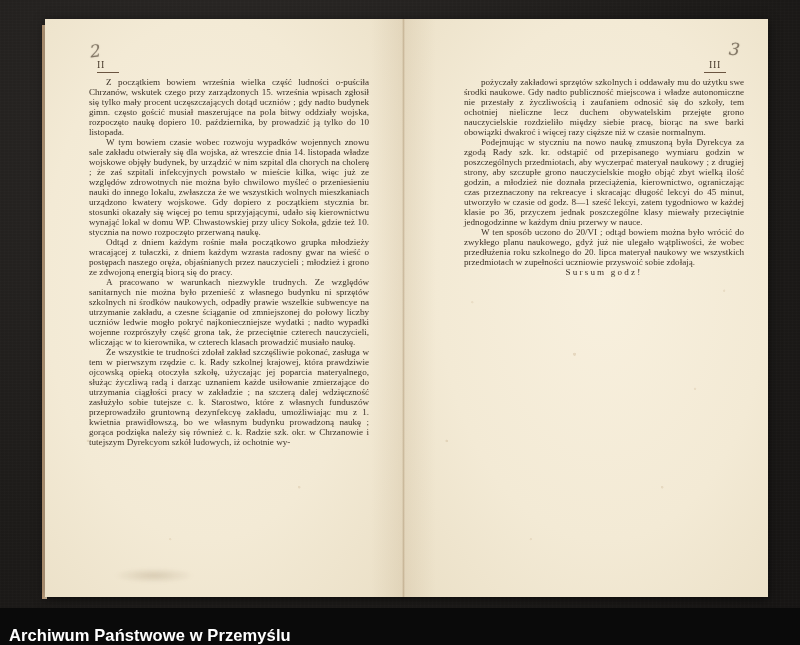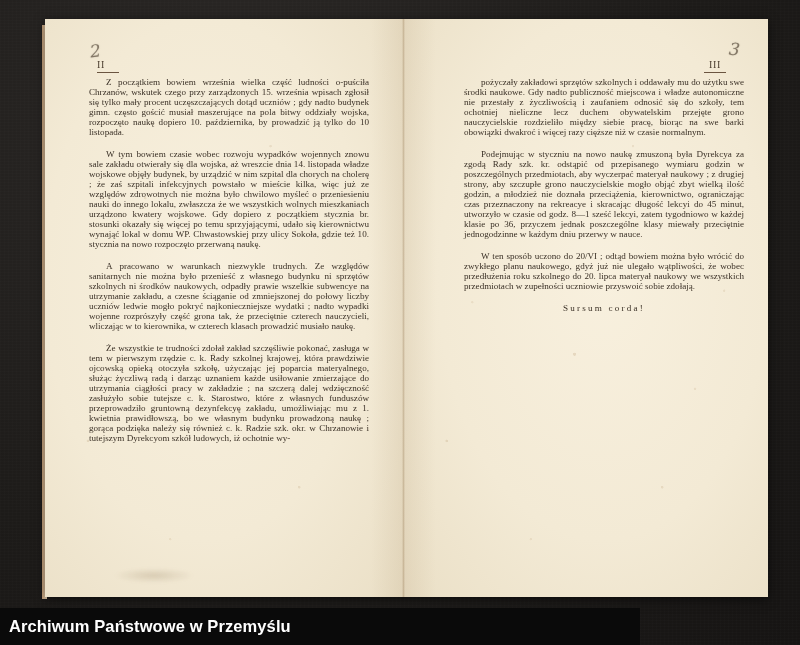--- a/index.html
+++ b/index.html
@@ -154,21 +154,21 @@
     margin-top: 1.5px;
     height: 0;
     border-top: 1px solid #6b5540;
     width: 22px;
   }
   .folio-left  { left: 52px; }
   .folio-right { right: 42px; text-align: center; }
   .folio-right .folio-line { margin-left: auto; }
 
   .para { margin: 0; text-indent: 17px; }
-  .para + .para { margin-top: 12px; }
+  .para + .para { margin-top: 0; }
 
   .centered {
     text-align: center;
     text-indent: 0;
     letter-spacing: 2.2px;
     margin-top: 2px;
   }
 
   
   .pencil {
@@ -180,24 +180,24 @@
     transform: rotate(-7deg);
     text-shadow: 0 0 1.2px rgba(90,78,62,.35);
   }
   .pencil-2 { left: 45px;  top: 22px; }
   .pencil-3 { right: 28px; top: 20px; transform: rotate(6deg); }
 
   
   .watermark {
     position: absolute;
     left: 0; bottom: 0;
-    width: 640px; height: 37px;
+    width: 800px; height: 37px;
     background: #0a0a0a;
     display: flex;
-    align-items: center;
+    align-items: flex-end;
   }
   .watermark-text {
     margin-left: 9px;
     color: #ffffff;
     font-family: "Liberation Sans", sans-serif;
     font-size: 16.5px;
     font-weight: bold;
     letter-spacing: .1px;
   }
 </style>
@@ -224,41 +224,42 @@
         <div class="pencil pencil-2">2</div>
 
         <div class="folio folio-left">
           <span>II</span>
           <span class="folio-line"></span>
         </div>
 
         <div class="col col-left">
           <p class="para">Z początkiem bowiem września wielka część ludności o-puściła Chrzanów, wskutek czego przy zarządzonych 15. września wpisach zgłosił się tylko mały procent uczęszczających dotąd uczniów ; gdy nadto budynek gimn. często gościć musiał maszerujące na pola bitwy oddziały wojska, rozpoczęto naukę dopiero 10. października, by prowadzić ją tylko do 10 listopada.</p>
           <p class="para">W tym bowiem czasie wobec rozwoju wypadków wojennych znowu sale zakładu otwierały się dla wojska, aż wreszcie dnia 14. listopada władze wojskowe objęły budynek, by urządzić w nim szpital dla chorych na cholerę ; że zaś szpitali infekcyjnych powstało w mieście kilka, więc już ze względów zdrowotnych nie można było chwilowo myśleć o przeniesieniu nauki do innego lokalu, zwłaszcza że we wszystkich wolnych mieszkaniach urządzono kwatery wojskowe. Gdy dopiero z początkiem stycznia br. stosunki okazały się więcej po temu sprzyjającymi, udało się kierownictwu wynająć lokal w domu WP. Chwastowskiej przy ulicy Sokoła, gdzie też 10. stycznia na nowo rozpoczęto przerwaną naukę.</p>
+          <p class="para">Odtąd z dniem każdym rośnie mała początkowo grupka młodzieży wracającej z tułaczki, z dniem każdym wzrasta radosny gwar na wieść o postępach naszego oręża, objaśnianych przez nauczycieli ; młodzież i grono ze zdwojoną energią biorą się do pracy.</p>
           <p class="para">A pracowano w warunkach niezwykle trudnych. Ze względów sanitarnych nie można było przenieść z własnego budynku ni sprzętów szkolnych ni środków naukowych, odpadły prawie wszelkie subwencye na utrzymanie zakładu, a czesne ściąganie od zmniejszonej do połowy liczby uczniów ledwie mogło pokryć najkonieczniejsze wydatki ; nadto wypadki wojenne rozprószyły część grona tak, że przeciętnie czterech nauczycieli, wliczając w to kierownika, w czterech klasach prowadzić musiało naukę.</p>
           <p class="para">Że wszystkie te trudności zdołał zakład szczęśliwie pokonać, zasługa w tem w pierwszym rzędzie c. k. Rady szkolnej krajowej, która prawdziwie ojcowską opieką otoczyła szkołę, użyczając jej poparcia materyalnego, służąc życzliwą radą i darząc uznaniem każde usiłowanie zmierzające do utrzymania ciągłości pracy w zakładzie ; na szczerą dalej wdzięczność zasłużyło sobie tutejsze c. k. Starostwo, które z własnych funduszów przeprowadziło gruntowną dezynfekcyę zakładu, umożliwiając mu z 1. kwietnia prawidłowszą, bo we własnym budynku prowadzoną naukę ; gorąca podzięka należy się również c. k. Radzie szk. okr. w Chrzanowie i tutejszym Dyrekcyom szkół ludowych, iż ochotnie wy-</p>
         </div>
       </div>
 
       <div class="page page-right">
         <div class="speckle"></div>
 
         <div class="pencil pencil-3">3</div>
 
         <div class="folio folio-right">
           <span>III</span>
           <span class="folio-line"></span>
         </div>
       </div>
 
       <div class="col col-right">
         <p class="para">pożyczały zakładowi sprzętów szkolnych i oddawały mu do użytku swe środki naukowe. Gdy nadto publiczność miejscowa i władze autonomiczne nie przestały z życzliwością i zaufaniem odnosić się do szkoły, tem ochotniej nieliczne lecz duchem obywatelskim przejęte grono nauczycielskie rozdzieliło między siebie pracę, biorąc na swe barki obowiązki dwakroć i więcej razy cięższe niż w czasie normalnym.</p>
         <p class="para">Podejmując w styczniu na nowo naukę zmuszoną była Dyrekcya za zgodą Rady szk. kr. odstąpić od przepisanego wymiaru godzin w poszczególnych przedmiotach, aby wyczerpać materyał naukowy ; z drugiej strony, aby szczupłe grono nauczycielskie mogło objąć zbyt wielką ilość godzin, a młodzież nie doznała przeciążenia, kierownictwo, ograniczając czas przeznaczony na rekreacye i skracając długość lekcyi do 45 minut, utworzyło w czasie od godz. 8—1 sześć lekcyi, zatem tygodniowo w każdej klasie po 36, przyczem jednak poszczególne klasy miewały przeciętnie jednogodzinne w każdym dniu przerwy w nauce.</p>
         <p class="para">W ten sposób uczono do 20/VI ; odtąd bowiem można było wrócić do zwykłego planu naukowego, gdyż już nie ulegało wątpliwości, że wobec przedłużenia roku szkolnego do 20. lipca materyał naukowy we wszystkich przedmiotach w zupełności uczniowie przyswoić sobie zdołają.</p>
-        <p class="para centered">Sursum corda!</p>
+        <p class="para centered">Sursum godz!</p>
       </div>
 
       <div class="gutter"></div>
 
     </div>
   </div>
 
   <div class="watermark">
     <span class="watermark-text">Archiwum Państwowe w Przemyślu</span>
   </div>

